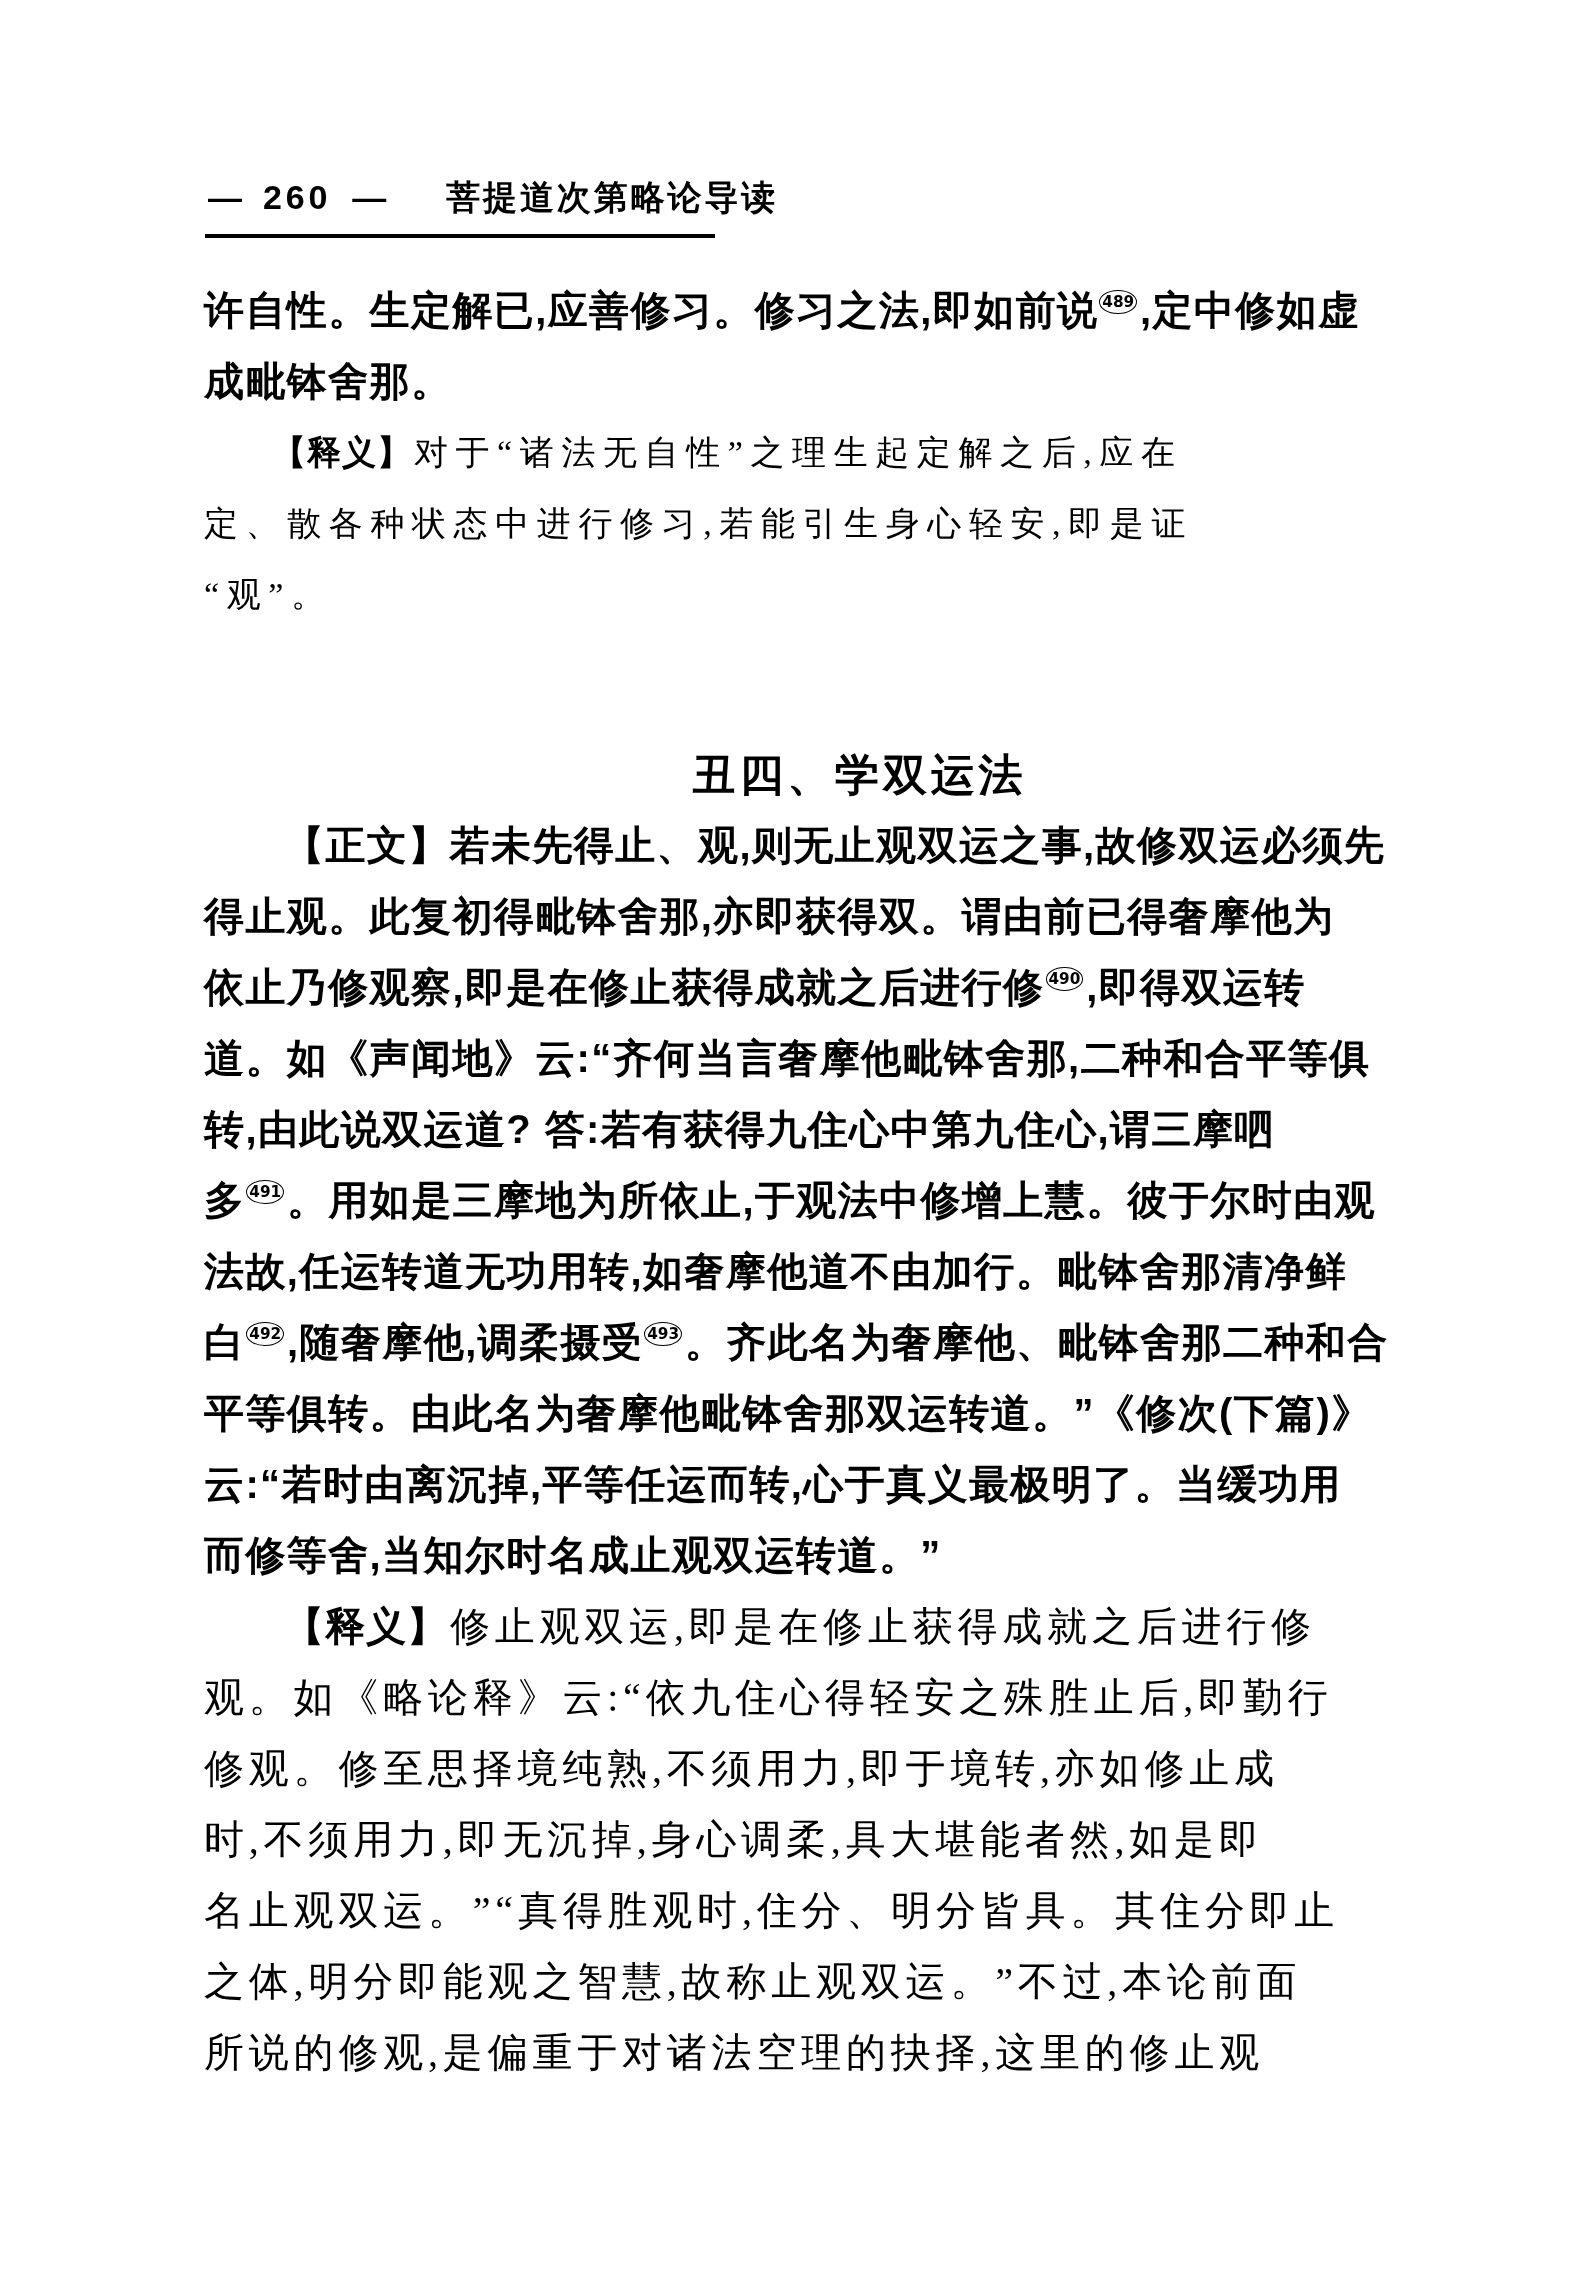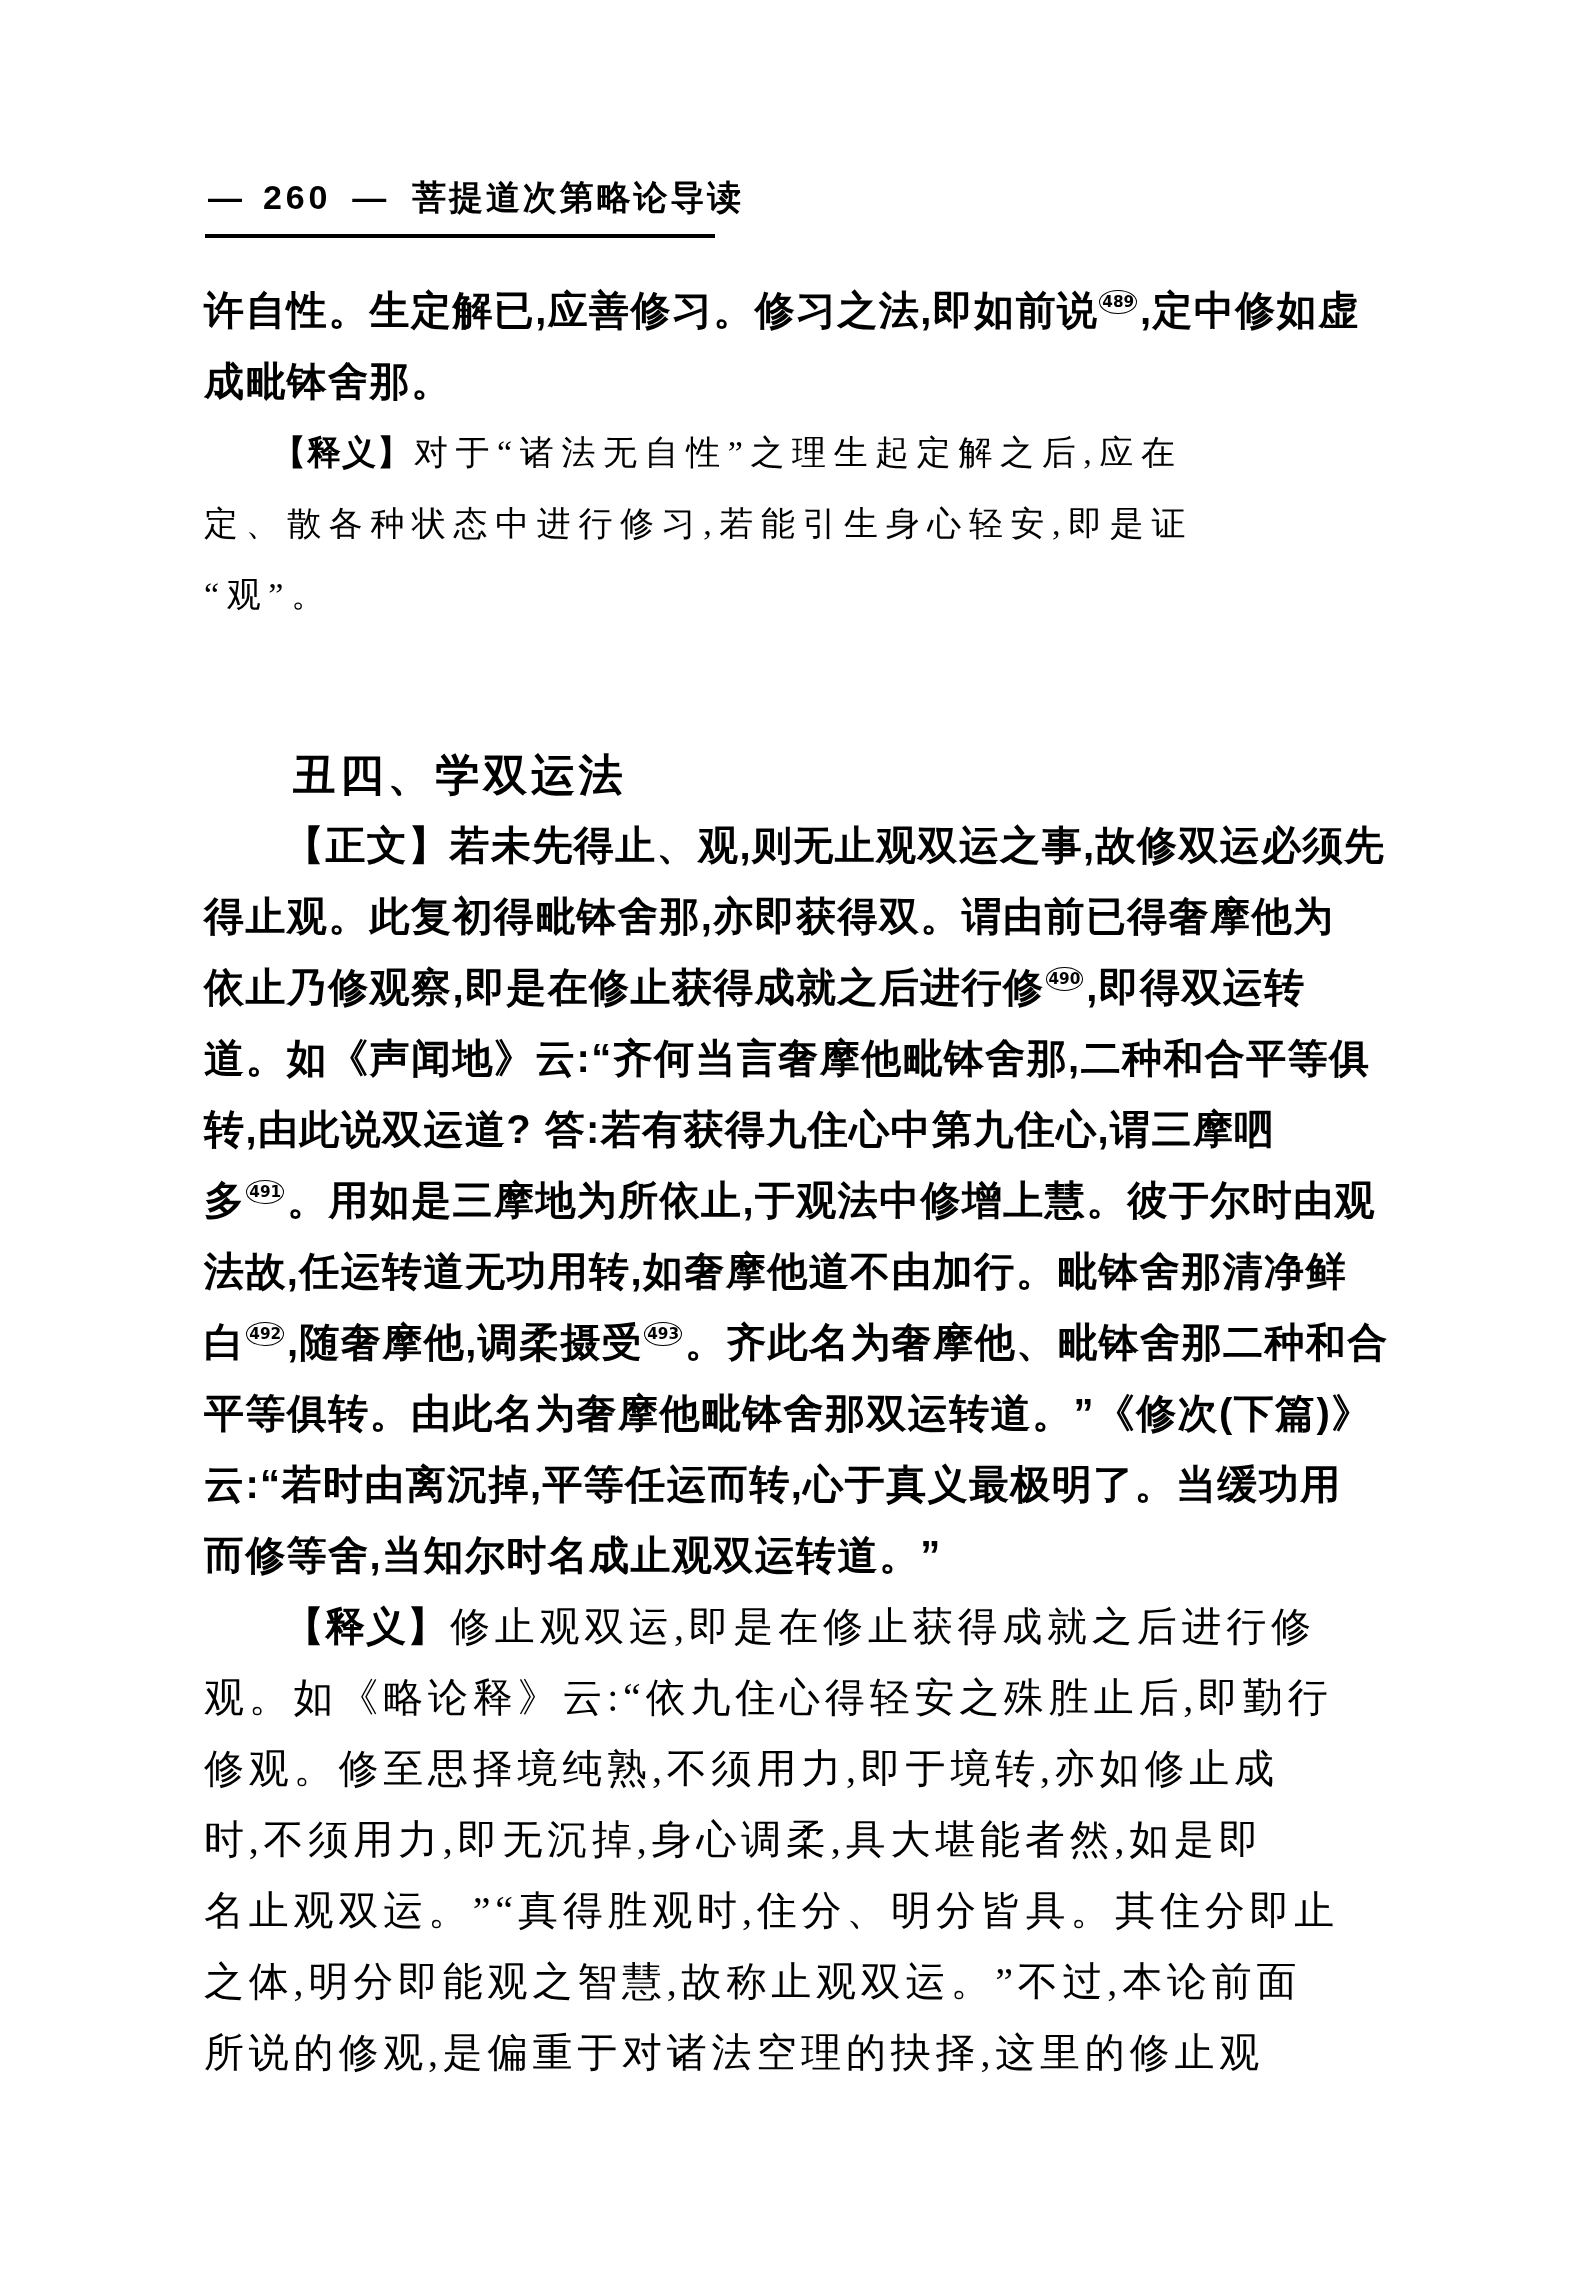--- a/index.html
+++ b/index.html
@@ -20,21 +20,21 @@
     font-family: "Liberation Sans", sans-serif;
     font-weight: bold;
     font-size: 34px;
     line-height: 42px;
     white-space: nowrap;
     display: flex;
     align-items: baseline;
   }
   .header .dash { letter-spacing: 0; }
   .header .pagenum { margin: 0 21px; letter-spacing: 3.8px; }
-  .header .booktitle { margin-left: 26px; letter-spacing: 2.9px; }
+  .header .booktitle { margin-left: 60px; letter-spacing: 2.9px; }
   .header-rule {
     position: absolute;
     left: 205px;
     top: 234px;
     width: 510px;
     height: 3.8px;
     background: #000;
   }
   
   .body-text {
@@ -72,21 +72,21 @@
     letter-spacing: 7.6px;
   }
   .commentary .seg-label, .commentary-wide .seg-label {
     font-family: "Liberation Sans", sans-serif;
     font-weight: bold;
     letter-spacing: 1px;
     margin-right: 1.9px;
   }
   .body-bold .seg-label { font-weight: bold; }
   
-  .heading { margin-top: 109px; }
+  .heading { margin-top: 109px; text-align: center; }
   .heading .line {
     font-family: "Liberation Sans", sans-serif;
     font-weight: bold;
     font-size: 44px;
     letter-spacing: 3.8px;
   }
   
   .note-ref {
     display: inline-block;
     font-family: "DejaVu Sans", sans-serif;

